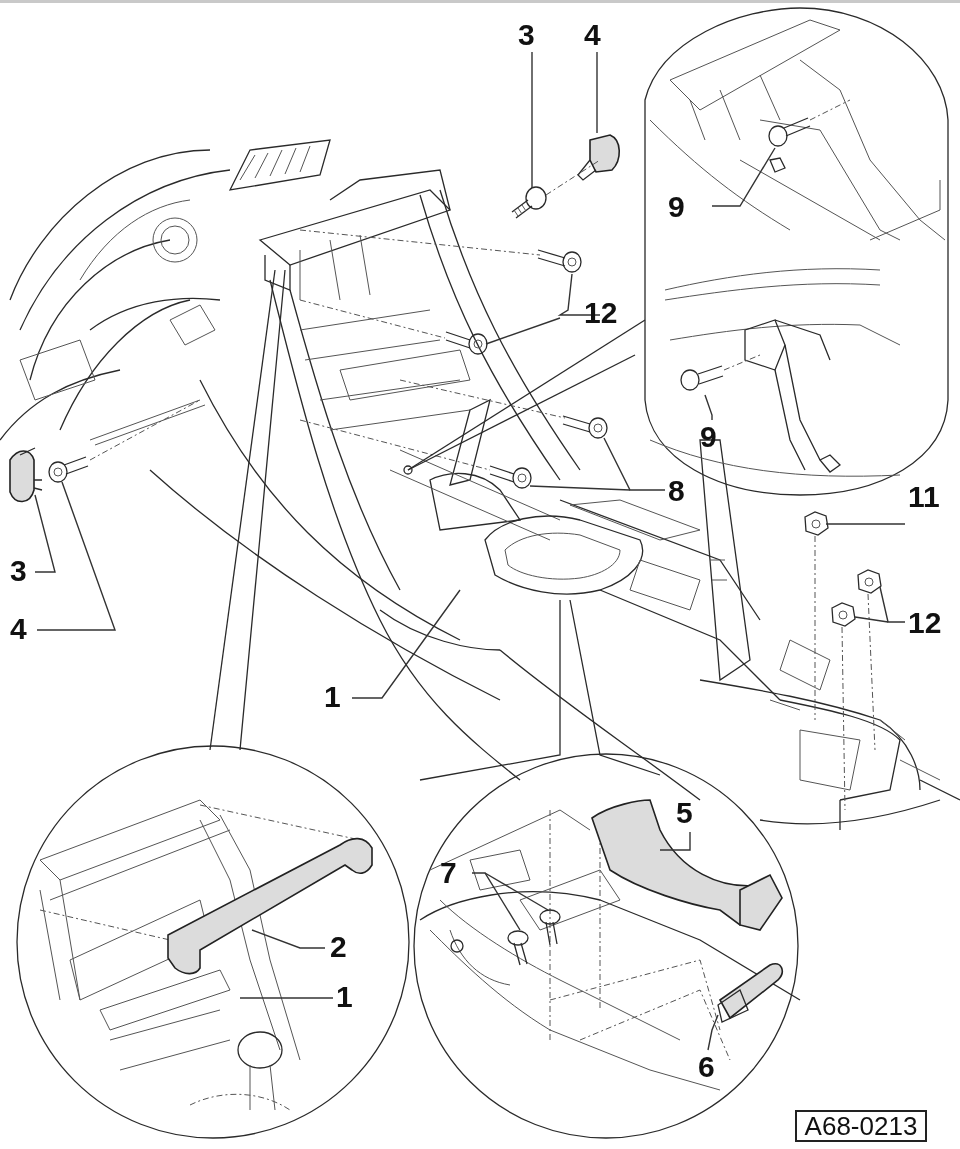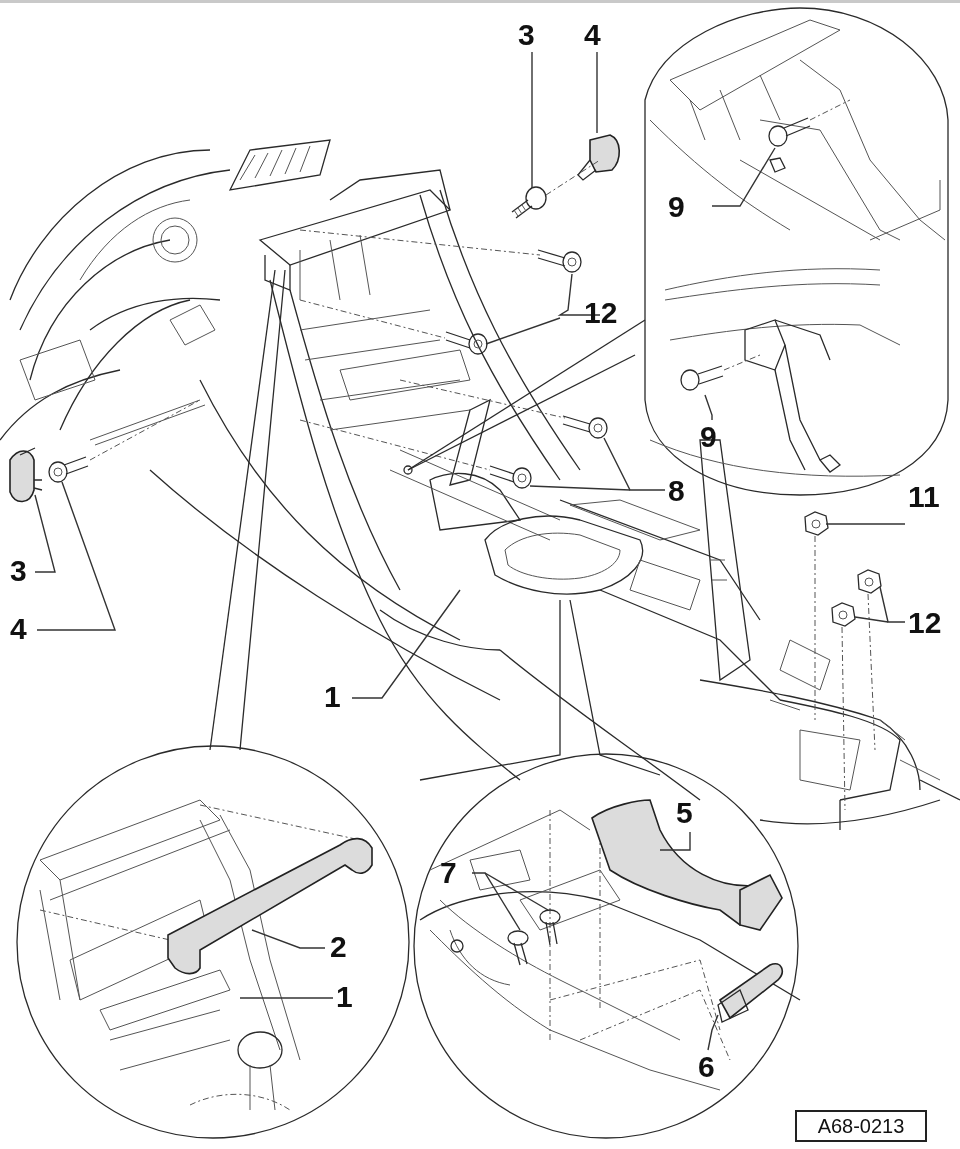--- a/index.html
+++ b/index.html
@@ -5,21 +5,21 @@
   html, body { margin: 0; padding: 0; background: #ffffff; }
   body { width: 960px; height: 1149px; position: relative; overflow: hidden; font-family: "Liberation Sans", sans-serif; }
   .topbar { position: absolute; left: 0; top: 0; width: 960px; height: 3px; background: #c9c9c9; }
   svg#diagram { position: absolute; left: 0; top: 0; }
   .ln { fill: none; stroke: #2a2a2a; stroke-width: 1.3; }
   .thin { fill: none; stroke: #555; stroke-width: 1; }
   .dash { fill: none; stroke: #555; stroke-width: 1; stroke-dasharray: 6 3 2 3; }
   .part { fill: #dcdcdc; stroke: #222; stroke-width: 1.6; }
   .leader { fill: none; stroke: #333; stroke-width: 1.4; }
   .callout { position: absolute; font-weight: bold; font-size: 30px; color: #111; line-height: 1; font-family: "Liberation Sans", sans-serif; }
-  .refbox { position: absolute; left: 795px; top: 1110px; width: 132px; height: 32px; border: 2px solid #222; box-sizing: border-box; display: flex; align-items: center; justify-content: center; font-size: 20px; color: #111; background: #fff; font-family: "Liberation Sans", sans-serif; }
+  .refbox { position: absolute; left: 795px; top: 1110px; width: 132px; height: 32px; border: 2px solid #222; box-sizing: border-box; display: flex; align-items: center; justify-content: center; font-size: 26px; color: #111; background: #fff; font-family: "Liberation Sans", sans-serif; }
 </style>
 </head>
 <body>
 
 <div class="topbar"></div>
 
 <svg id="diagram" width="960" height="1149" viewBox="0 0 960 1149">
 
   <g>
 

